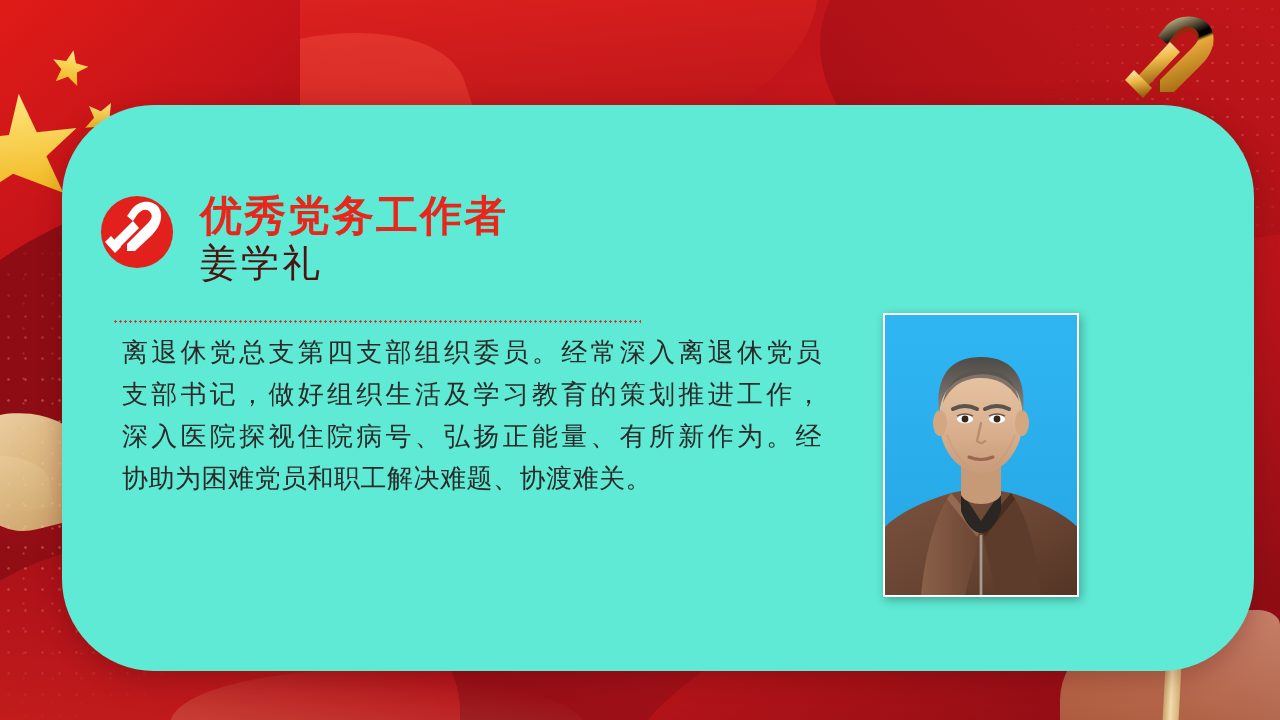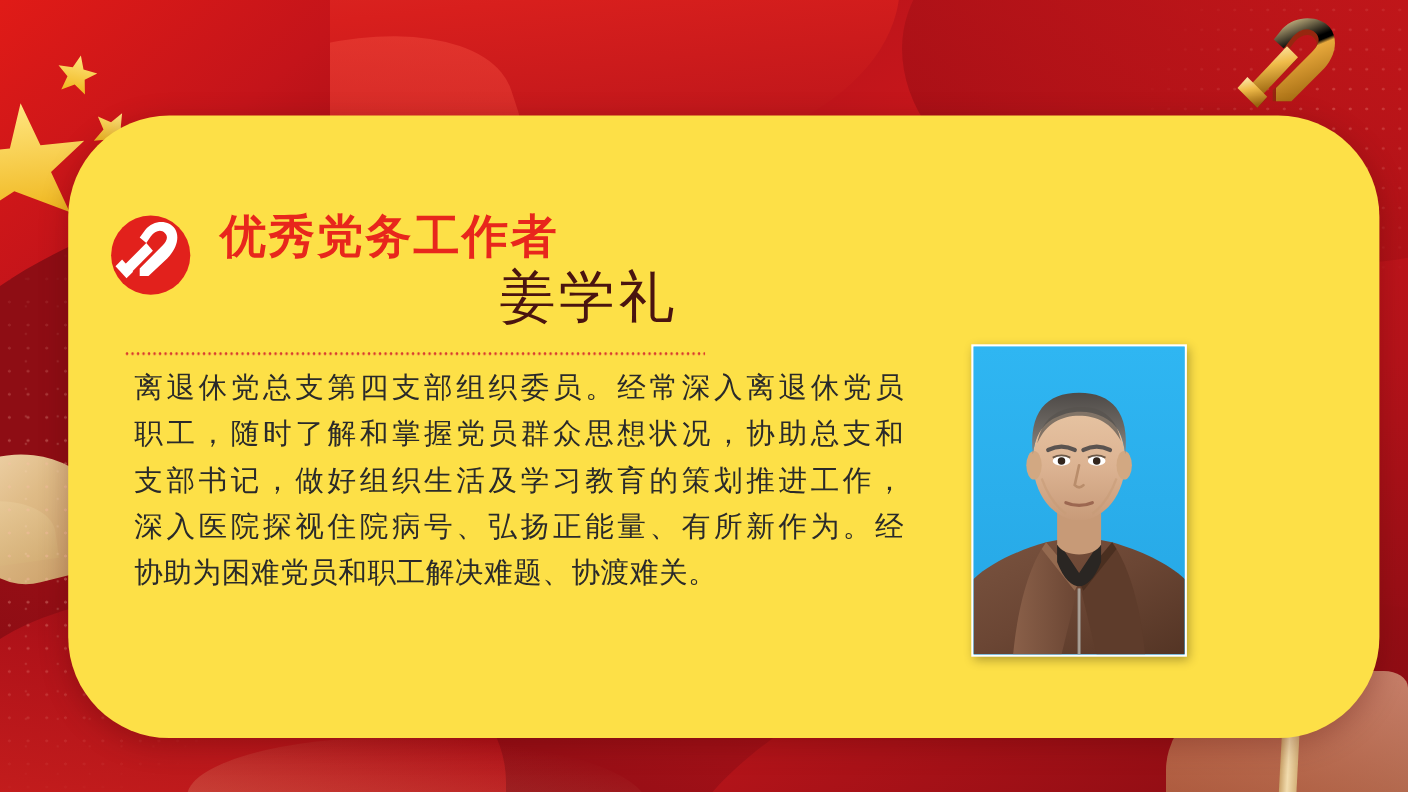--- a/index.html
+++ b/index.html
@@ -179,21 +179,21 @@
     position: absolute;
     right: 48px; top: 16px;
     width: 108px; height: 92px;
   }
 
   
   .card {
     position: absolute;
     left: 62px; top: 105px;
     width: 1192px; height: 566px;
-    background: #fde047;
+    background: #5eead4;
     border-radius: 92px;
     box-shadow: 0 6px 26px rgba(70,0,0,0.28);
   }
 
   
   .header {
     position: absolute;
     left: 38px; top: 88px;
     width: 580px;
     height: 120px;
@@ -216,26 +216,26 @@
     font-size: 42px;
     font-weight: bold;
     color: #e8261c;
     letter-spacing: 2px;
     line-height: 1.12;
     white-space: nowrap;
   }
 
   .title-name {
     font-family: "Liberation Serif", "DejaVu Serif", serif;
-    font-size: 51px;
+    font-size: 38px;
     font-weight: normal;
     color: #4a1410;
     letter-spacing: 3px;
     line-height: 1.22;
-    text-align: right;
+    text-align: left;
     padding-right: 4px;
     white-space: nowrap;
   }
 
   
   .divider {
     position: absolute;
     left: 51px; top: 215px;
     width: 528px; height: 3px;
     background-image: radial-gradient(circle, #d8392f 1.1px, transparent 1.4px);
@@ -377,21 +377,20 @@
       <div class="title-block">
         <div class="title-main">优秀党务工作者</div>
         <div class="title-name">姜学礼</div>
       </div>
     </div>
 
     <div class="divider"></div>
 
     <div class="body-text">
       <div class="body-line">离退休党总支第四支部组织委员。经常深入离退休党员</div>
-      <div class="body-line">职工，随时了解和掌握党员群众思想状况，协助总支和</div>
       <div class="body-line">支部书记，做好组织生活及学习教育的策划推进工作，</div>
       <div class="body-line">深入医院探视住院病号、弘扬正能量、有所新作为。经</div>
       <div class="body-line last">协助为困难党员和职工解决难题、协渡难关。</div>
     </div>
 
     <div class="portrait-wrap">
       <div class="portrait">
         <svg viewBox="0 0 192 280" width="192" height="280">
           <defs>
             <linearGradient id="bgBlue" x1="0" y1="0" x2="0" y2="1">

